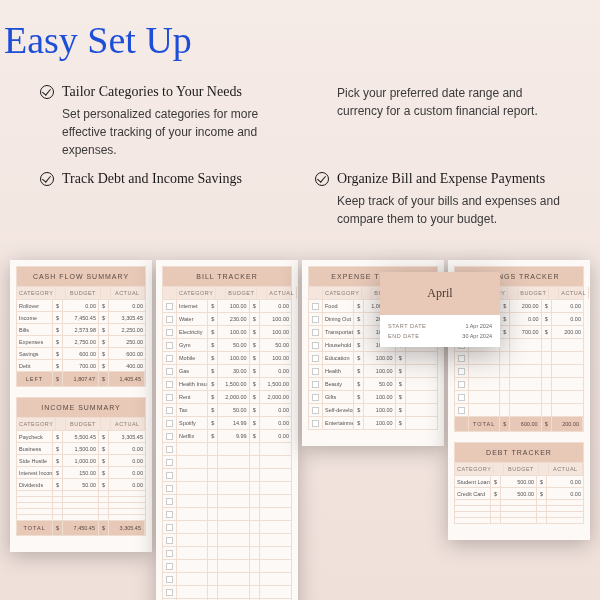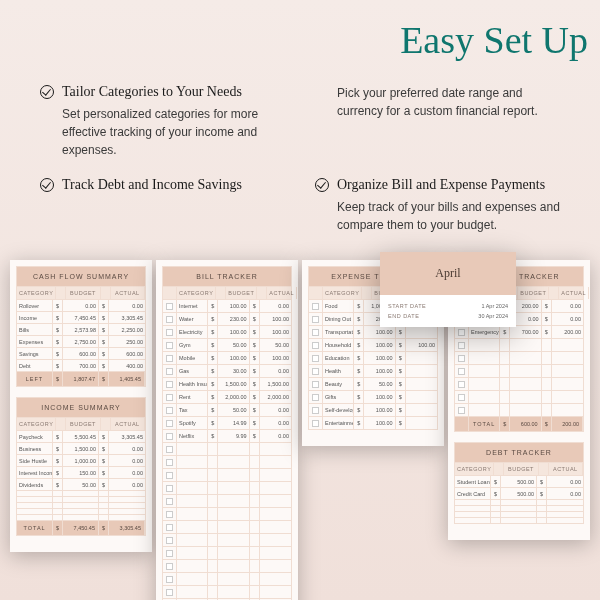--- a/index.html
+++ b/index.html
@@ -5,31 +5,31 @@
   * { box-sizing: border-box; margin: 0; padding: 0; }
   body {
     width: 600px;
     height: 600px;
     background: linear-gradient(180deg, #f5ebe7 0%, #f0e0da 100%);
     font-family: Georgia, 'Times New Roman', serif;
     overflow: hidden;
     position: relative;
   }
   .title {
-    text-align: right;
+    text-align: left;
     font-size: 38px;
     font-weight: 400;
-    color: #0f766e;
-    padding: 18px 12px 22px;
+    color: #1d4ed8;
+    padding: 18px 4px 22px;
     font-family: Georgia, serif;
   }
   .features {
     display: grid;
     grid-template-columns: 1fr 1fr;
-    gap: 18px 30px;
+    gap: 12px 30px;
     padding: 0 40px 20px;
   }
   .feature { }
   .feature-head {
     display: flex;
     align-items: center;
     gap: 8px;
     margin-bottom: 5px;
   }
   .check-icon {
@@ -145,23 +145,23 @@
     font-size: 5.5px;
     color: #5a4a42;
     border-right: 1px solid #f0ddd2;
     font-weight: 500;
   }
   .total-row .lbl { letter-spacing: 1px; text-align:center; }
   .total-row .num { text-align: right; padding-right:3px; }
 
   .callout {
     position: absolute;
-    top: 252px;
+    top: 272px;
     left: 380px;
-    width: 136px;
+    width: 120px;
     background: #fff;
     box-shadow: 0 8px 30px rgba(0,0,0,0.3);
     font-family: Arial, sans-serif;
     z-index: 10;
   }
   .callout-month {
     background: #e8c9b8;
     text-align: center;
     padding: 14px 0;
     font-size: 12px;

